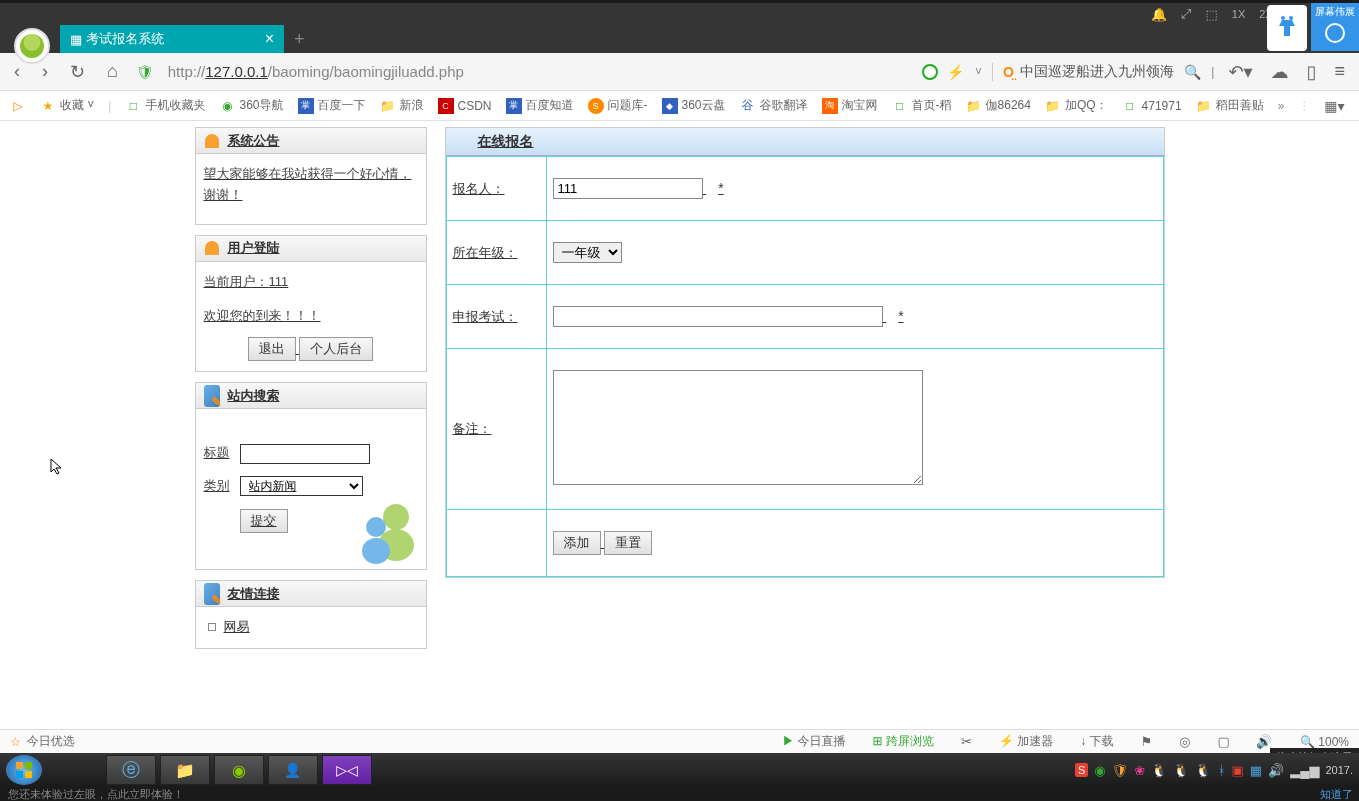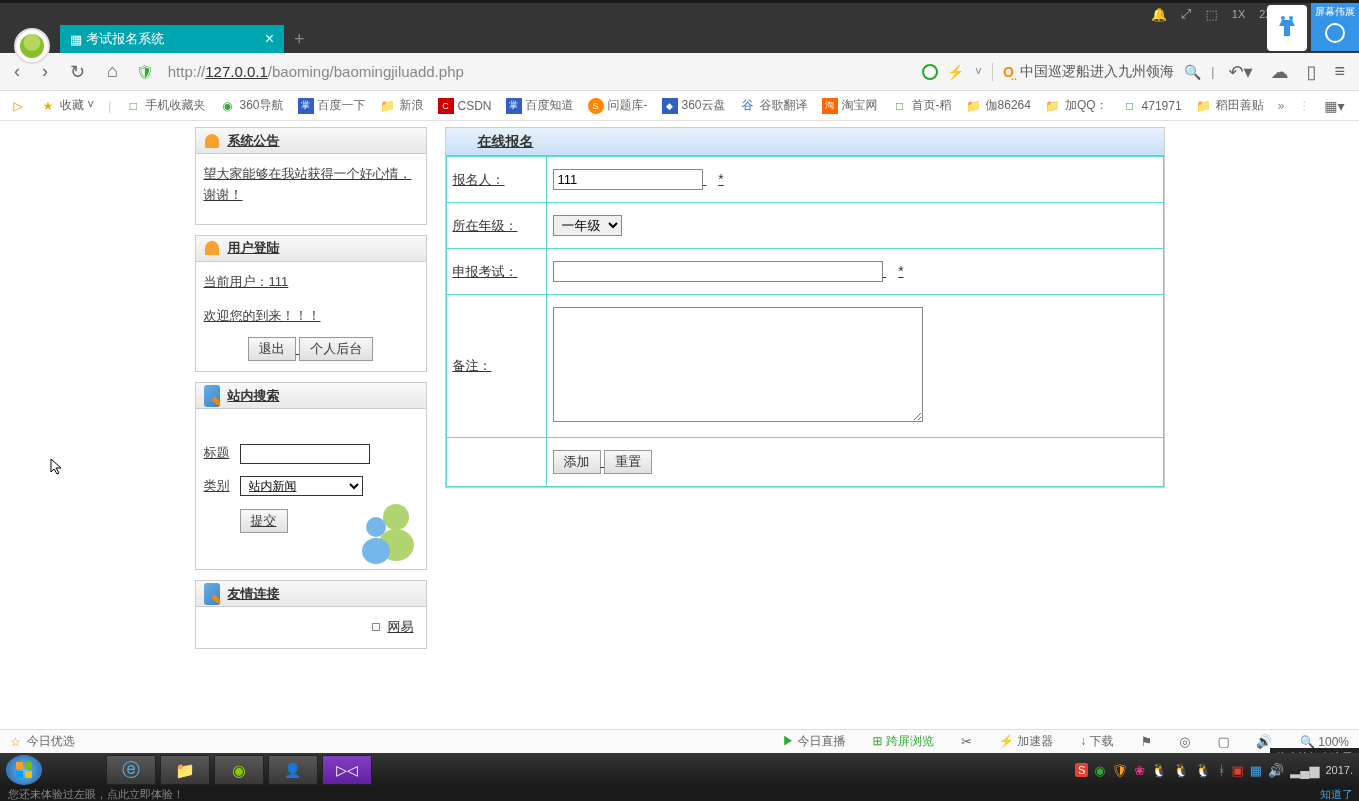--- a/index.html
+++ b/index.html
@@ -69,29 +69,29 @@
     .btn { border: 1px solid #999; background: linear-gradient(#f8f8f8,#e0e0e0); padding: 2px 10px; font-size: 13px; color: #333; cursor: pointer; }
     .btn-row { text-align: center; margin-top: 10px; }
     
     .search-panel .panel-bd { position: relative; padding-bottom: 20px; min-height: 160px; }
     .frm-row { display: flex; align-items: center; gap: 6px; margin-bottom: 12px; }
     .frm-label { width: 30px; font-size: 13px; }
     .frm-input { border: 1px solid #333; padding: 2px 4px; width: 130px; font-size: 12px; }
     .frm-select { border: 1px solid #333; padding: 1px 4px; width: 123px; font-size: 12px; background: #fff; }
     .people-bg { position: absolute; right: 4px; bottom: 4px; opacity: 0.9; }
     
-    .link-panel .panel-bd { padding: 10px 12px; text-align: right; }
+    .link-panel .panel-bd { padding: 10px 12px; }
     .link-item { color: #333; font-size: 13px; }
     .bullet { display:inline-block; width: 8px; height: 8px; border: 1px solid #888; margin-right: 8px; }
     
     
     .form-box { border: 1px solid #ccc; }
     .form-hd { height: 28px; background: linear-gradient(#e8f2fc, #c8dff5); border-bottom: 1px solid #aac; display: flex; align-items: center; padding-left: 32px; font-size: 14px; font-weight: bold; color: #333; }
     .form-table { width: 100%; border-collapse: collapse; }
-    .form-table td { border: 1px solid #5ad8d8; padding: 12px 6px; font-size: 13px; }
+    .form-table td { border: 1px solid #5ad8d8; padding: 21px 6px; font-size: 13px; }
     .form-table .lbl { width: 100px; }
     .tinput { border: 1px solid #888; padding: 2px 4px; width: 150px; font-size: 13px; }
     .tinput-wide { width: 330px; }
     .tselect { border: 1px solid #888; padding: 1px 4px; font-size: 13px; background: #efefef; }
     .ttextarea { width: 370px; height: 115px; border: 1px solid #888; resize: both; font-size: 13px; padding: 2px; }
     .req { margin-left: 12px; font-size: 14px; }
     
     
     .status { height: 24px; background: #fafafa; border-top: 1px solid #ddd; display: flex; align-items: center; padding: 0 10px; font-size: 12px; color: #666; }
     .status-l { display: flex; align-items: center; gap: 6px; }

